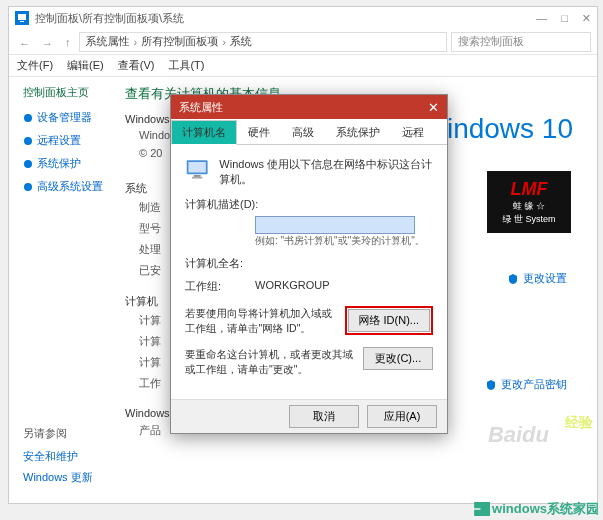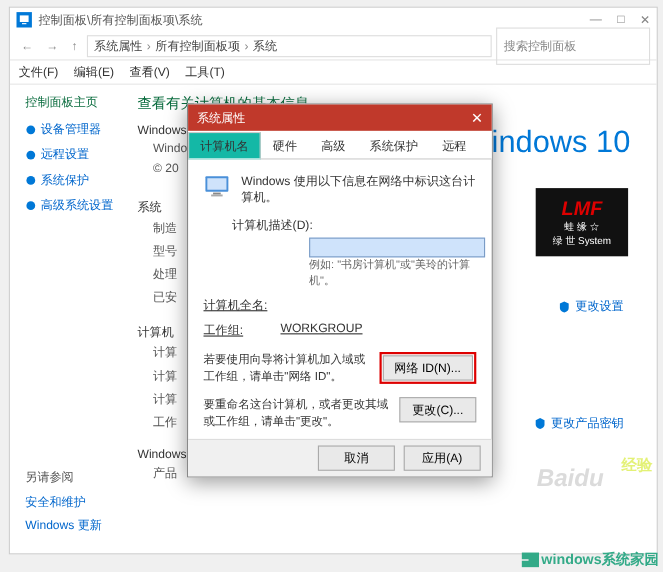--- a/index.html
+++ b/index.html
@@ -11,21 +11,21 @@
   .titlebar-icon { width: 14px; height: 14px; background: #0078d7; margin-right: 6px; display: flex; align-items: center; justify-content: center; }
   .titlebar-icon svg { width: 10px; height: 10px; }
   .titlebar-text { font-size: 11px; color: #555; flex: 1; }
   .win-buttons { display: flex; gap: 14px; margin-left: auto; color: #888; }
   .win-buttons span { cursor: default; }
   
   .addressbar { height: 26px; display: flex; align-items: center; padding: 0 6px; gap: 4px; border-bottom: 1px solid #e5e5e5; }
   .nav-arrow { color: #888; padding: 2px 4px; }
   .breadcrumbs { flex: 1; display: flex; align-items: center; gap: 2px; border: 1px solid #ddd; height: 20px; padding: 0 6px; font-size: 11px; color: #444; }
   .crumb-sep { color: #888; margin: 0 2px; }
-  .searchbox { width: 140px; height: 20px; border: 1px solid #ddd; padding: 16px 6px; font-size: 11px; color: #888; display: flex; align-items: center; }
+  .searchbox { width: 140px; height: 20px; border: 1px solid #ddd; padding: 2px 6px; font-size: 11px; color: #888; display: flex; align-items: center; }
   
   .menubar { height: 22px; display: flex; align-items: center; padding: 0 8px; gap: 14px; font-size: 11px; color: #333; border-bottom: 1px solid #e5e5e5; }
   
   .content { display: flex; position: absolute; top: 70px; left: 0; right: 0; bottom: 0; }
   .sidebar { width: 108px; padding: 8px 8px 8px 14px; }
   .sidebar-home { color: #0a6c3e; font-size: 11px; margin-bottom: 10px; }
   .sidebar-item { display: flex; align-items: center; gap: 4px; margin-bottom: 8px; color: #0066cc; font-size: 11px; }
   .sidebar-bullet { width: 10px; height: 10px; }
   
   .main { flex: 1; padding: 8px 16px 8px 8px; }
@@ -51,25 +51,25 @@
   
   .dialog { position: absolute; left: 170px; top: 94px; width: 278px; height: 340px; background: #fff; box-shadow: 0 4px 18px rgba(0,0,0,0.4); border: 1px solid #888; z-index: 10; }
   .dlg-titlebar { height: 24px; background: #c0392b; color: #fff; display: flex; align-items: center; padding: 0 8px; font-size: 11px; gap: 41px; }
   .dlg-close { margin-left: auto; font-size: 13px; }
   .dlg-tabs { display: flex; background: #fff; border-bottom: 1px solid #ccc; font-size: 11px; }
   .dlg-tab { padding: 4px 10px; border: 1px solid transparent; position: relative; top: 1px; }
   .dlg-tab.active { border: 1px solid #ccc; border-bottom: 1px solid #fff; background: #14b8a6; }
   .dlg-body { padding: 12px 14px; font-size: 11px; color: #333; }
   .dlg-info-row { display: flex; align-items: flex-start; gap: 10px; margin-bottom: 10px; }
   .dlg-monitor { width: 28px; height: 24px; }
-  .dlg-field-row { margin-bottom: 8px; margin-left: 26px; }
+  .dlg-field-row { margin-bottom: 8px; }
   .dlg-label { display: block; margin-bottom: 4px; }
   .dlg-input { width: 160px; height: 18px; border: 1px solid #7a9cc6; padding: 0 4px; background: #cfe3fb; margin-left: 70px; }
   .dlg-hint { color: #666; margin-left: 70px; font-size: 10px; }
-  .dlg-kv { display: flex; margin-bottom: 8px; text-decoration: underline; }
+  .dlg-kv { display: flex; margin-bottom: 8px; }
   .dlg-kv .k { width: 70px; }
   .dlg-kv .v { flex: 1; }
   .dlg-action-row { display: flex; align-items: flex-start; gap: 8px; margin-bottom: 10px; margin-top: 12px; }
   .dlg-action-text { flex: 1; font-size: 10.5px; line-height: 1.4; }
   .dlg-btn { border: 1px solid #aaa; background: #e9e9e9; padding: 3px 10px; font-size: 11px; min-width: 70px; text-align: center; }
   .red-box { border: 2px solid #d00; padding: 1px; }
   .dlg-footer { position: absolute; bottom: 0; left: 0; right: 0; height: 34px; background: #f0f0f0; border-top: 1px solid #ddd; display: flex; align-items: center; justify-content: flex-end; gap: 8px; padding: 0 10px; }
   
   
   .baidu-wm { position: absolute; right: 54px; bottom: 72px; color: #ccc; font-size: 22px; font-style: italic; font-weight: bold; opacity: 0.7; }

